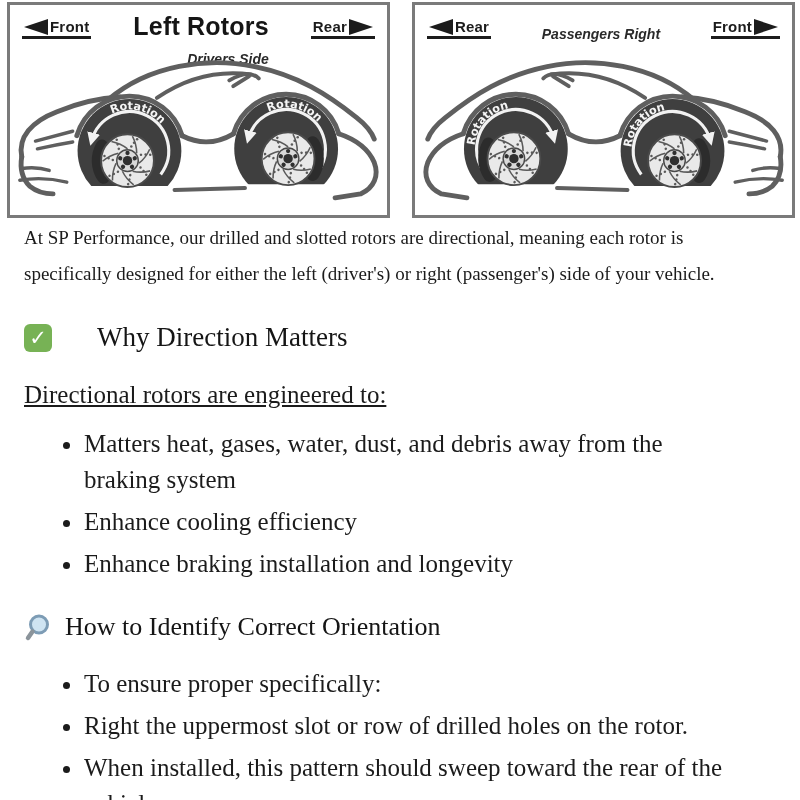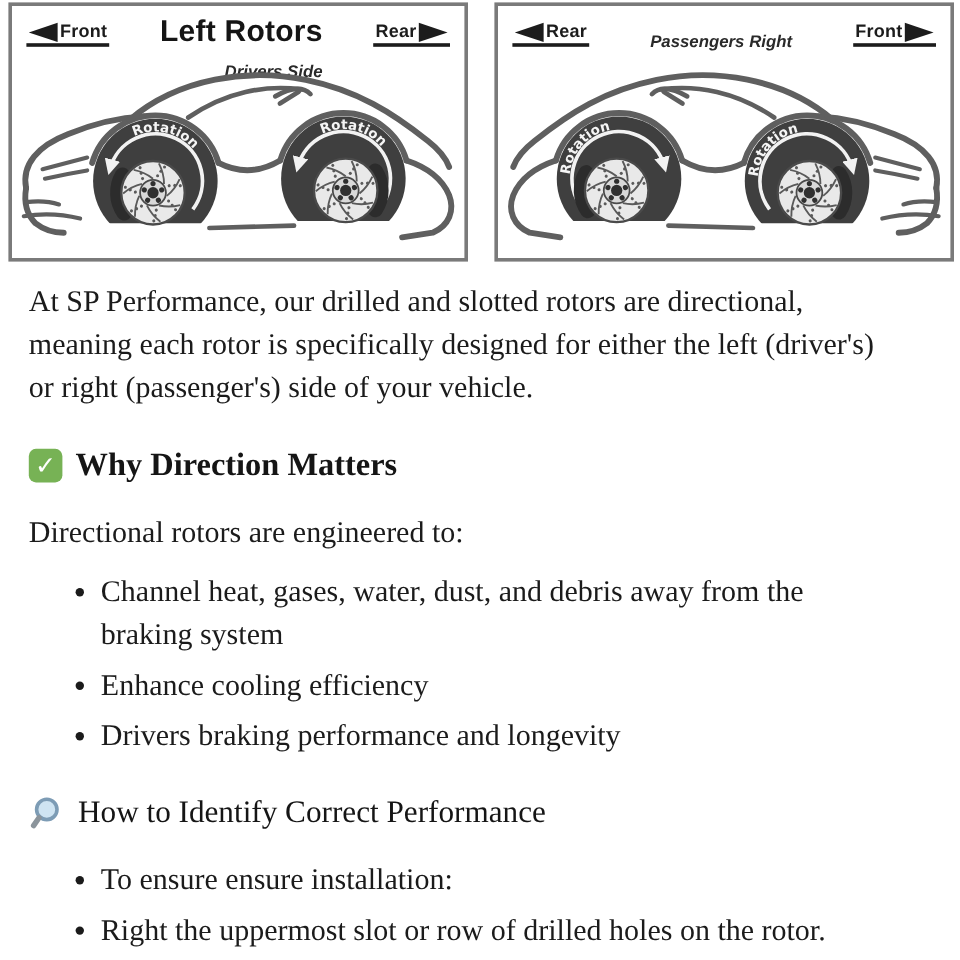--- a/index.html
+++ b/index.html
@@ -14,29 +14,29 @@
   .tri{width:0;height:0;border-top:8px solid transparent;border-bottom:8px solid transparent;}
   .tri-left{border-right:24px solid #1c1c1c;}
   .tri-right{border-left:24px solid #1c1c1c;}
   .head-center{text-align:right;line-height:1;margin-top:2px;}
   .head-title{font-size:25px;font-weight:800;color:#151515;letter-spacing:.2px;}
   .head-sub{font-size:14px;font-weight:bold;font-style:italic;color:#2a2a2a;margin-top:13px;}
   .car-svg{display:block;width:100%;height:auto;}
 
   
   .content{padding:0 26px 26px 24px;}
-  .intro{font-size:25px;line-height:36px;max-width:705px;margin:16px 0 0 0;}
+  .intro{font-size:19px;line-height:36px;max-width:705px;margin:2px 0 0 0;}
   .sec-head{display:flex;align-items:center;gap:11px;margin:30px 0 0 0;}
-  .sec-head.bold .sec-title{font-weight:bold;font-size:27px;}
+  .sec-head.bold .sec-title{font-weight:normal;font-size:27px;margin-left:34px;}
   .sec-head.plain .sec-title{font-weight:normal;font-size:26px;}
   .sec-title{color:#151515;}
   .check-icon{width:28px;height:28px;background:#77b255;border-radius:6px;color:#ffffff;
     display:flex;align-items:center;justify-content:center;font-size:21px;font-weight:bold;
     font-family:"DejaVu Sans",sans-serif;flex:0 0 auto;}
-  .lead{font-size:25px;margin:28px 0 0 0;}
+  .lead{font-size:25px;margin:28px 0 0 0;text-decoration:underline;}
   ul.blist{margin:17px 0 0 0;padding:0 0 0 60px;}
   ul.blist li{font-size:25px;line-height:36px;margin:0 0 6px 0;}
   ul.why-list li{max-width:655px;}
   ul.how-list li{max-width:712px;}
   .mag-icon{flex:0 0 auto;}
 </style>
 </head>
 <body>
 
 <svg width="0" height="0" style="position:absolute" aria-hidden="true">
@@ -202,32 +202,32 @@
   <p class="intro">At SP Performance, our drilled and slotted rotors are directional, meaning each rotor is specifically designed for either the left (driver's) or right (passenger's) side of your vehicle.</p>
 
   <div class="sec-head bold">
     <span class="check-icon">✓</span>
     <span class="sec-title">Why Direction Matters</span>
   </div>
 
   <p class="lead">Directional rotors are engineered to:</p>
 
   <ul class="blist why-list">
-    <li>Channel heat, gases, water, dust, and debris away from the braking system</li>
+    <li>Matters heat, gases, water, dust, and debris away from the braking system</li>
     <li>Enhance cooling efficiency</li>
-    <li>Drivers braking performance and longevity</li>
+    <li>Enhance braking installation and longevity</li>
   </ul>
 
   <div class="sec-head plain">
     <svg class="mag-icon" width="30" height="30" viewBox="0 0 30 30">
       <circle cx="15" cy="12.5" r="8.5" fill="#cfe4f2" stroke="#7d9cb5" stroke-width="3"></circle>
       <line x1="8.5" y1="19.5" x2="4" y2="26" stroke="#8b949b" stroke-width="4.5" stroke-linecap="round"></line>
     </svg>
-    <span class="sec-title">How to Identify Correct Performance</span>
+    <span class="sec-title">How to Identify Correct Orientation</span>
   </div>
 
   <ul class="blist how-list" style="margin-top:24px">
-    <li>To ensure ensure installation:</li>
+    <li>To ensure proper specifically:</li>
     <li>Right the uppermost slot or row of drilled holes on the rotor.</li>
     <li>When installed, this pattern should sweep toward the rear of the vehicle.</li>
   </ul>
 
 </div>
 
 </body></html>

